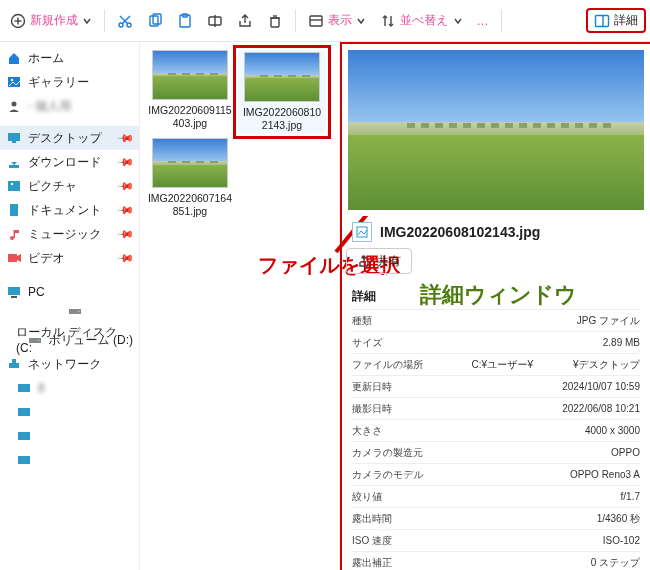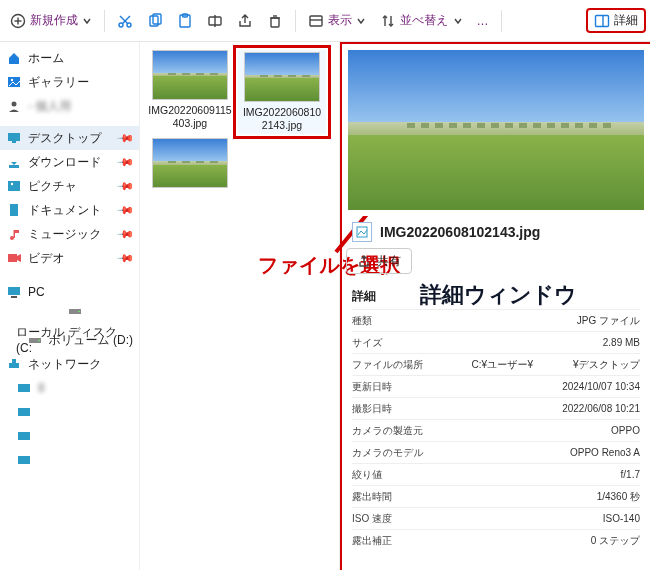--- a/index.html
+++ b/index.html
@@ -1,21 +1,21 @@
 <!DOCTYPE html>
 <html><head>
 <meta charset="utf-8">
 <style>
   * { box-sizing: border-box; margin: 0; padding: 0; }
   html, body { width: 650px; height: 570px; font-family: "Yu Gothic UI", "Segoe UI", Meiryo, sans-serif; font-size: 12px; color: #222; background: #fff; overflow: hidden; }
   .root { width: 650px; height: 570px; display: flex; flex-direction: column; }
 
   
   .toolbar { height: 42px; border-bottom: 1px solid #e6e6e6; display: flex; align-items: center; padding: 0 4px; gap: 2px; }
-  .tb-btn { display: flex; align-items: center; gap: 4px; height: 30px; padding: 0 6px; border-radius: 4px; color: #701a75; cursor: pointer; }
+  .tb-btn { display: flex; align-items: center; gap: 4px; height: 30px; padding: 0 6px; border-radius: 4px; color: #ec4899; cursor: pointer; }
   .tb-btn svg { width: 16px; height: 16px; stroke: #444; fill: none; stroke-width: 1.4; }
   .tb-sep { width: 1px; height: 22px; background: #e0e0e0; margin: 0 4px; }
   .tb-btn.blue svg { stroke: #1d7edc; }
   .tb-label { font-size: 12px; }
   .details-btn { border: 2px solid #d10000; border-radius: 4px; padding: 2px 6px; display: flex; align-items: center; gap: 4px; margin-left: auto; }
   .details-btn svg { width: 16px; height: 16px; stroke: #1d7edc; fill: none; stroke-width: 1.4; }
 
   
   .body { flex: 1; display: flex; min-height: 0; }
 
@@ -42,21 +42,21 @@
   
   .details { flex: 1; display: flex; flex-direction: column; border: 2px solid #d10000; border-bottom: none; border-right: none; position: relative; }
   .preview { height: 172px; background: #fff; display: flex; align-items: center; justify-content: center; padding: 6px; }
   .preview .img { width: 100%; height: 100%; overflow: hidden; }
   .fname-row { display: flex; align-items: center; gap: 8px; padding: 6px 10px; font-size: 14px; font-weight: 600; }
   .fname-row .picico { width: 20px; height: 20px; border: 1px solid #9dbde0; background: #fff; display: flex; align-items: center; justify-content: center; }
   .fname-row .picico svg { width: 12px; height: 12px; }
   .share-row { padding: 0 4px 6px; }
   .share-btn { display: inline-flex; align-items: center; gap: 6px; border: 1px solid #ccc; border-radius: 4px; height: 26px; padding: 0 10px; font-size: 12px; }
   .share-btn svg { width: 14px; height: 14px; stroke: #444; fill: none; stroke-width: 1.4; }
-  .pane-label { position: absolute; left: 78px; top: 236px; color: #0f172a; font-size: 22px; font-weight: 700; }
+  .pane-label { position: absolute; left: 78px; top: 236px; color: #4d7c0f; font-size: 22px; font-weight: 700; }
 
   .meta-head { padding: 8px 10px 4px; font-size: 12px; font-weight: 700; }
   .meta { padding: 0 10px 8px; overflow-y: auto; flex: 1; }
   .meta-row { display: flex; justify-content: space-between; border-top: 1px solid #eee; height: 22px; align-items: center; font-size: 10px; color: #333; }
   .meta-row .k { color: #444; }
   .meta-row .v { color: #333; }
 
   
   .land { width: 100%; height: 100%; display: flex; flex-direction: column; }
   .sky { flex: 0 0 45%; background: linear-gradient(#3a7fd6, #96c3ef); }
@@ -341,20 +341,21 @@
             <div class="cap">IMG20220608102143.jpg</div>
           </div>
           <div class="thumb">
             <div class="img">
               <div class="land">
                 <div class="sky"></div>
                 <div class="horizon"></div>
                 <div class="grass"></div>
               </div>
             </div>
+            <div class="cap">IMG20220607164851.jpg</div>
           </div>
         </div>
       <div class="callout">ファイルを選択</div>
       <div class="arrow">
         <svg width="70" height="80">
             <line x1="10" y1="70" x2="56" y2="14" stroke-width="4"></line>
             <polygon points="56,14 60,28 44,22"></polygon>
           </svg>
       </div>
     </div>
@@ -396,45 +397,49 @@
           <div class="meta-row">
             <span class="k">サイズ</span>
             <span class="v">2.89 MB</span>
           </div>
           <div class="meta-row">
             <span class="k">ファイルの場所</span>
             <span class="v">C:¥ユーザー¥　　　　¥デスクトップ</span>
           </div>
           <div class="meta-row">
             <span class="k">更新日時</span>
-            <span class="v">2024/10/07 10:34</span>
+            <span class="v">2024/10/07 10:59</span>
           </div>
           <div class="meta-row">
             <span class="k">撮影日時</span>
             <span class="v">2022/06/08 10:21</span>
           </div>
           <div class="meta-row">
+            <span class="k">大きさ</span>
+            <span class="v">4000 x 3000</span>
+          </div>
+          <div class="meta-row">
             <span class="k">カメラの製造元</span>
             <span class="v">OPPO</span>
           </div>
           <div class="meta-row">
             <span class="k">カメラのモデル</span>
             <span class="v">OPPO Reno3 A</span>
           </div>
           <div class="meta-row">
             <span class="k">絞り値</span>
             <span class="v">f/1.7</span>
           </div>
           <div class="meta-row">
             <span class="k">露出時間</span>
             <span class="v">1/4360 秒</span>
           </div>
           <div class="meta-row">
             <span class="k">ISO 速度</span>
-            <span class="v">ISO-140</span>
+            <span class="v">ISO-102</span>
           </div>
           <div class="meta-row">
             <span class="k">露出補正</span>
             <span class="v">0 ステップ</span>
           </div>
         </div>
     </div>
 
   </div>
 </div>

